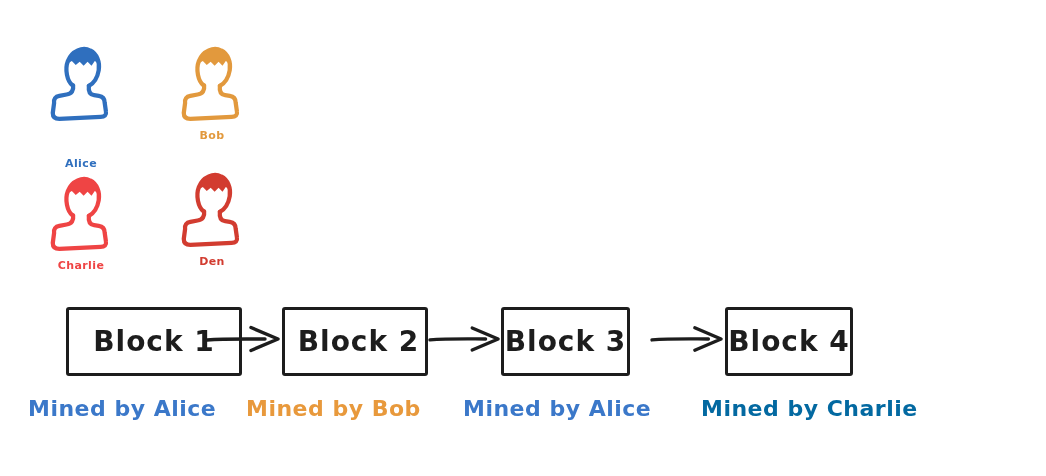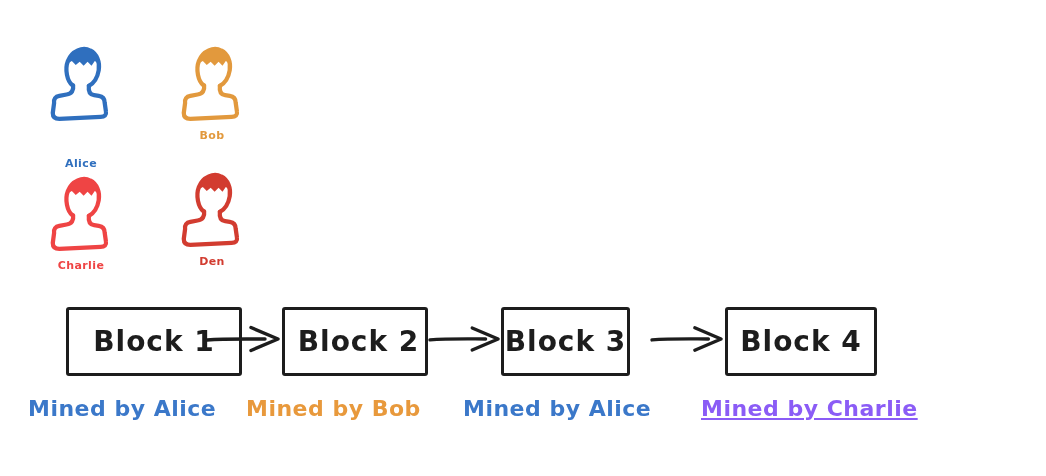--- a/index.html
+++ b/index.html
@@ -52,21 +52,21 @@
   }
   .block-label {
     font-size: 28px;
     font-weight: 600;
     letter-spacing: 1px;
     white-space: nowrap;
   }
   .block-1 { left: 58px;  width: 176px; margin-left: 8px; }
   .block-2 { left: 282px; width: 146px; padding-left: 7px; }
   .block-3 { left: 501px; width: 129px; }
-  .block-4 { left: 725px; width: 152px; }
+  .block-4 { left: 725px; width: 128px; }
 
   
   .arrow { position: absolute; top: 323px; }
   .arrow-1 { left: 205px; }
   .arrow-2 { left: 428px; }
   .arrow-3 { left: 650px; }
 
   
   .miner-label {
     position: absolute;
@@ -160,15 +160,15 @@
       <use href="#chain-arrow"></use>
     </svg>
 
   <div class="block block-4" style="color: rgb(29, 29, 29);">
     <span class="block-label">Block 4</span>
   </div>
 
   <div class="miner-label miner-1" style="color: rgb(59, 120, 201);">Mined by Alice</div>
   <div class="miner-label miner-2" style="color: rgb(232, 153, 60);">Mined by Bob</div>
   <div class="miner-label miner-3" style="color: rgb(59, 120, 201);">Mined by Alice</div>
-  <div class="miner-label miner-4" style="color: #8b5cf6; text-decoration: underline;">Mined by Charlie</div>
+  <div class="miner-label miner-4" style="color: #0369a1;">Mined by Charlie</div>
 
 </div>
 
 </body></html>

